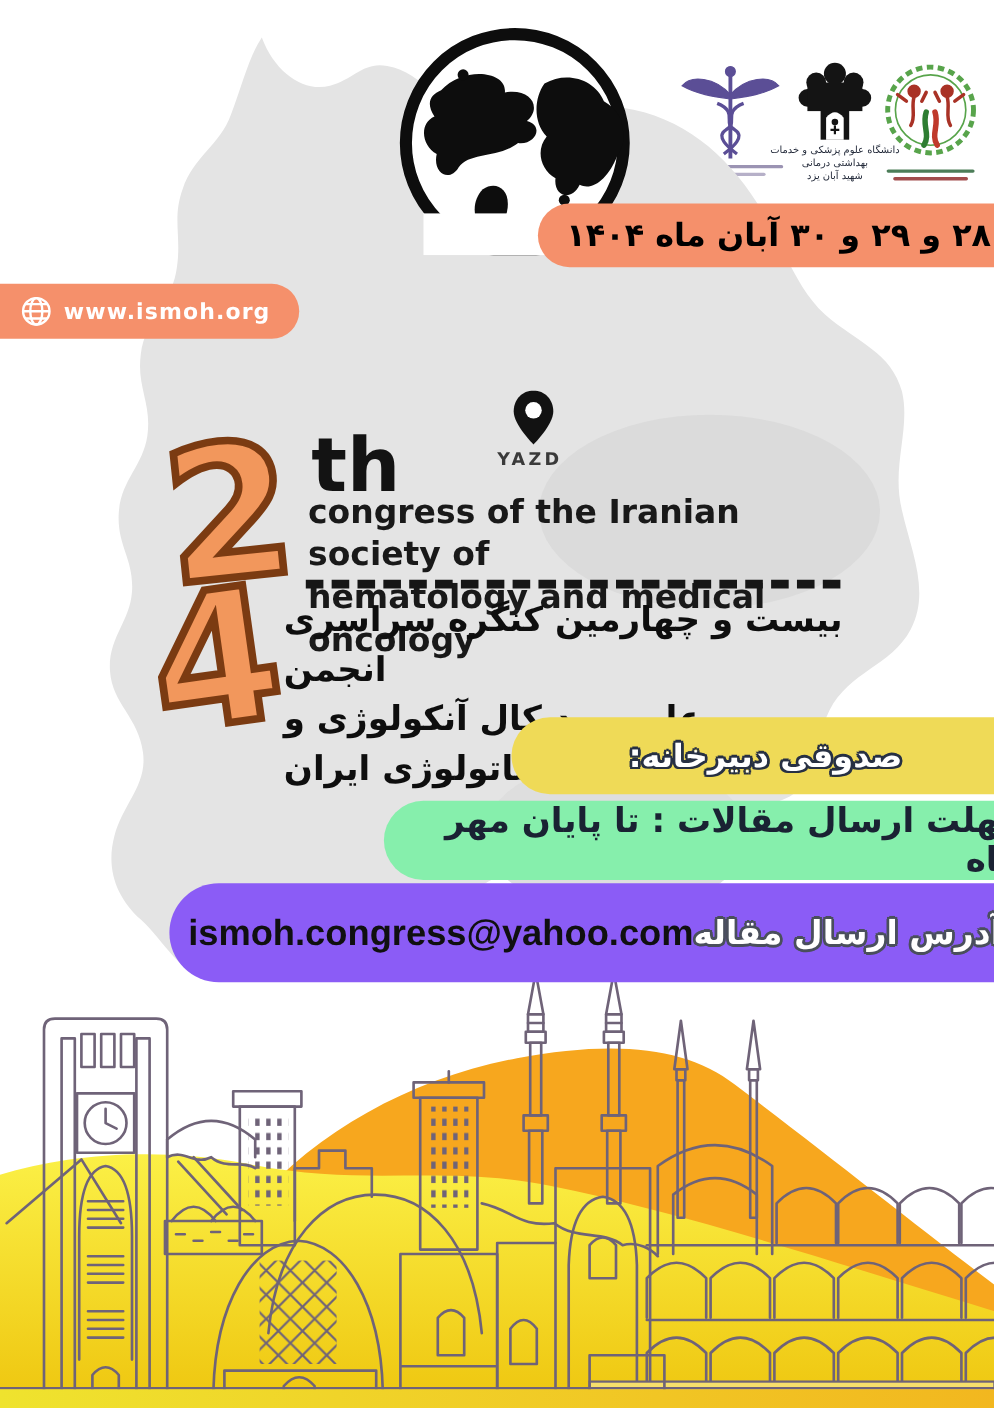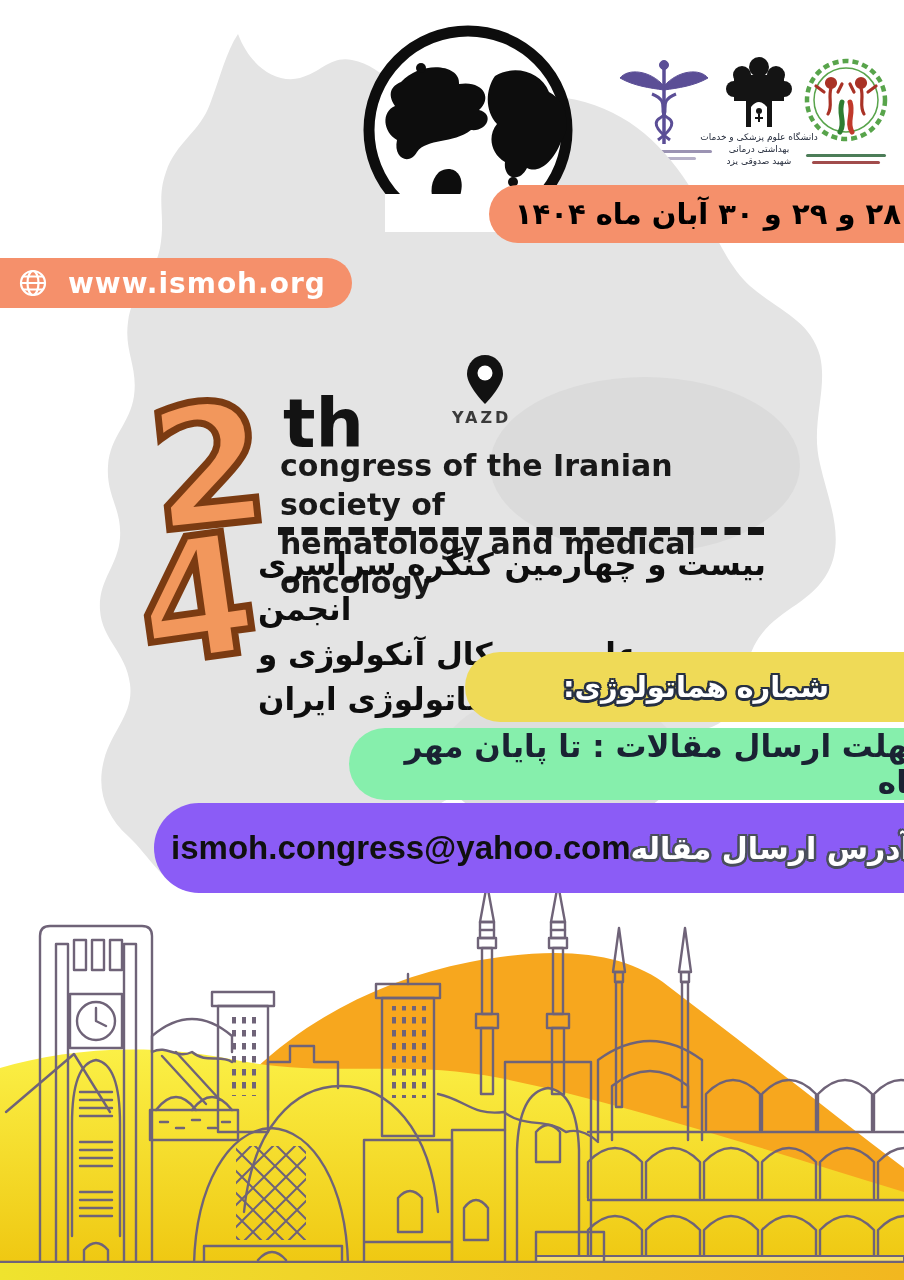--- a/index.html
+++ b/index.html
@@ -11,21 +11,21 @@
 
   
   .badge{position:absolute;display:flex;align-items:center;font-weight:800;}
   .badge-date{top:185px;right:7px;height:58px;background:#F5906B;border-radius:30px 0 0 30px;
               padding:0 26px;direction:rtl;color:#000000;font-size:29px;}
   .badge-venue{top:255px;right:7px;height:48px;background:#F2EDAE;border-radius:24px 0 0 24px;
                padding:0 24px;direction:rtl;color:#20283B;font-size:27px;}
   .badge-insta{top:192px;left:8px;height:48px;background:#F3EFAD;border-radius:24px;
                padding:0 20px;gap:10px;color:#222733;font-size:27px;}
   .badge-web{top:258px;left:0;height:50px;background:#F5906B;border-radius:0 26px 26px 0;
-             padding:0 26px 0 18px;gap:20px;color:#fff;font-size:28px;letter-spacing:1px;}
+             padding:0 26px 0 18px;gap:10px;color:#fff;font-size:20px;letter-spacing:1px;}
   .badge-phone{top:652px;right:7px;width:462px;height:70px;background:#EFDA57;
                border-radius:36px 0 0 36px;direction:rtl;justify-content:center;gap:14px;}
   .badge-deadline{top:728px;right:7px;width:578px;height:72px;background:#86efac;
                   border-radius:36px 0 0 36px;direction:rtl;justify-content:center;
                   color:#1A2233;font-size:31px;font-weight:900;align-items:flex-end;}
   .badge-email{top:803px;right:24px;width:706px;height:90px;background:#8b5cf6;
                border-radius:46px 0 0 46px;padding:0 16px 0 34px;justify-content:center;}
   .outline-navy{color:#fff;font-weight:900;
     text-shadow:-2px -2px 0 #273043,2px -2px 0 #273043,-2px 2px 0 #273043,2px 2px 0 #273043,
                  0 -2.5px 0 #273043,0 2.5px 0 #273043,-2.5px 0 0 #273043,2.5px 0 0 #273043;}
@@ -275,21 +275,21 @@
         <circle cx="62" cy="34" r="8"></circle>
       <rect x="12" y="20" width="50" height="26"></rect>
       <rect x="24" y="40" width="26" height="32"></rect>
     </g>
     <path d="M29,72 V52 Q37,42 45,52 V72 Z" fill="#fff"></path>
     <circle cx="37" cy="56" r="3" fill="#141414"></circle>
     <path d="M37,59 v8 M33,63 h8" stroke="#141414" stroke-width="2"></path>
   </svg>
   <div class="abs cap-uni" style="z-index:3">
     <div>دانشگاه علوم پزشکی و خدمات بهداشتی درمانی</div>
-    <div>شهید صدوقی یزد</div>
+    <div>شهید آبان یزد</div>
   </div>
 
   <svg class="abs" style="left:800px;top:56px;z-index:3" width="92" height="92" viewBox="0 0 92 92">
     <circle cx="46" cy="44" r="39" fill="none" stroke="#58A44B" stroke-width="4.5" stroke-dasharray="6 4"></circle>
     <circle cx="46" cy="44" r="32" fill="none" stroke="#58A44B" stroke-width="1.5"></circle>
     <g stroke="#A93226" stroke-width="3.2" fill="none" stroke-linecap="round">
       <circle cx="31" cy="27" r="4.5" fill="#A93226"></circle>
       <path d="M31,32 C28,42 33,50 28,58 M24,36 L16,30 M38,36 L42,28"></path>
       <circle cx="61" cy="27" r="4.5" fill="#A93226"></circle>
       <path d="M61,32 C64,42 59,50 64,58 M68,36 L76,30 M54,36 L50,28"></path>
@@ -332,21 +332,21 @@
     <div>hematology and medical oncology</div>
   </div>
   <div class="abs dashes" style="z-index:3"></div>
   <div class="bignum num4" style="z-index:3">4</div>
   <div class="abs title-fa" style="z-index:3">
     <div>بیست و چهارمین کنگره سراسری انجمن</div>
     <div>علمی مدیکال آنکولوژی و هماتولوژی ایران</div>
   </div>
 
   <div class="badge badge-phone" style="z-index:3">
-    <span class="outline-navy phone-label">شماره هماتولوژی:</span>
+    <span class="outline-navy phone-label">صدوقی دبیرخانه:</span>
   </div>
 
   <div class="badge badge-deadline" style="z-index:3">
     <span>مهلت ارسال مقالات : تا پایان مهر ماه</span>
   </div>
 
   <div class="badge badge-email" style="z-index:3">
     <div class="emails">
       <div>ismoh.congress@yahoo.com</div>
     </div>

